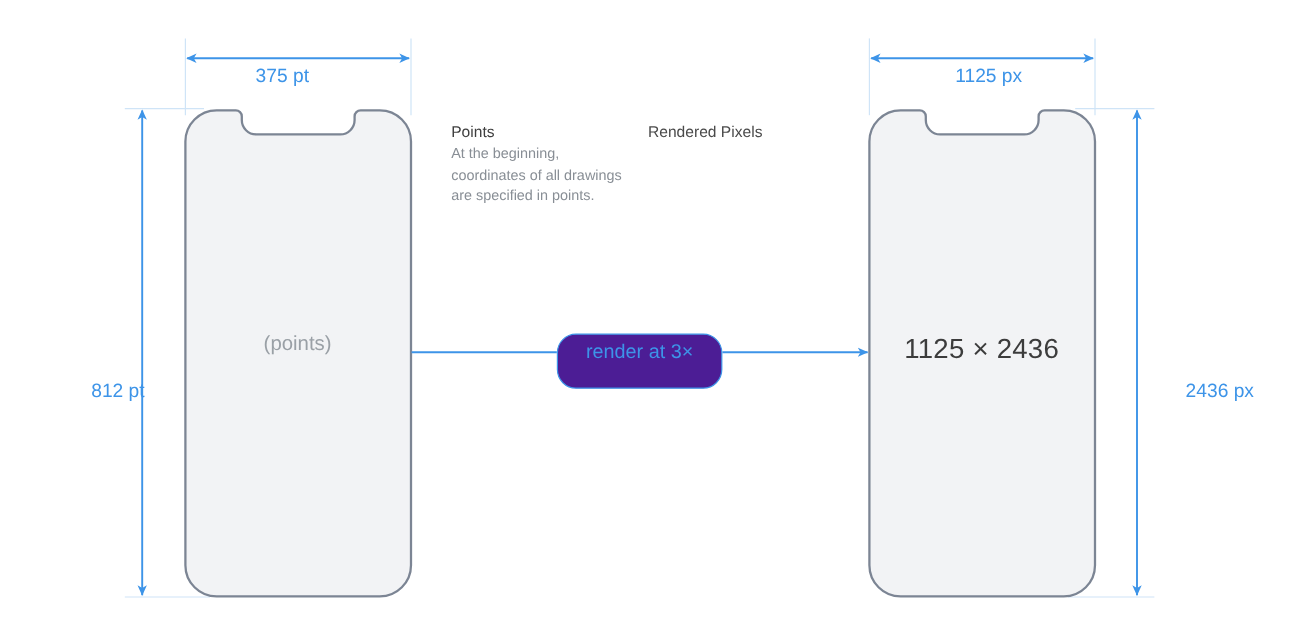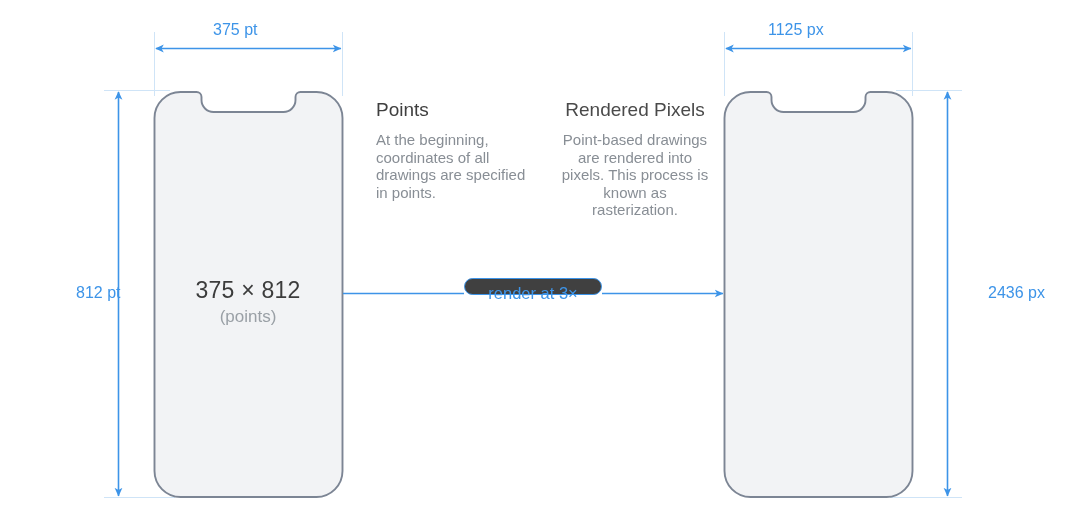--- a/index.html
+++ b/index.html
@@ -28,51 +28,52 @@
     height: 529px;
   }
 
   
   .dim-label {
     position: absolute;
     color: #3d94e8;
     font-size: 16px;
     line-height: 19px;
     white-space: nowrap;
+    margin-top: 34px;
   }
   #dim-top-left-label  { left: 213px; top: 20px; }
-  #dim-top-right-label { left: 768px; top: 20px; }
+  #dim-top-right-label { left: 796px; top: 20px; }
   #dim-left-label      { left: 76px;  top: 283px; }
   #dim-right-label     { left: 988px; top: 283px; }
 
   .desc-block {
     position: absolute;
     width: 150px;
   }
   .desc-title {
-    font-size: 19px;
+    font-size: 13px;
     line-height: 18px;
     color: #3f3f3f;
-    margin-bottom: 12px;
+    margin-bottom: 1px;
     white-space: nowrap;
   }
   .desc-body {
-    font-size: 15px;
+    font-size: 12px;
     line-height: 17.5px;
     color: #888e95;
   }
   #desc-points {
     left: 376px;
     top: 101px;
     text-align: left;
   }
   #desc-pixels {
-    left: 560px;
+    left: 540px;
     top: 101px;
-    text-align: center;
+    text-align: left;
   }
   #desc-pixels .desc-title { color: #4a4a4a; }
 
   
   .device-caption {
     position: absolute;
     width: 220px;
     text-align: center;
   }
   .device-size {
@@ -90,25 +91,25 @@
   }
   #caption-left  { left: 138px; top: 275px; }
   #caption-right { left: 708px; top: 275px; }
 
   
   #render-pill {
     position: absolute;
     left: 464px;
     top: 278px;
     width: 138px;
-    height: 17px;
+    height: 46px;
     box-sizing: border-box;
     border: 1.6px solid #3d94e8;
     border-radius: 16px;
-    background: #404040;
+    background: #4c1d95;
     color: #3d94e8;
     font-size: 16.5px;
     line-height: 28px;
     text-align: center;
     white-space: nowrap;
   }
 </style>
 </head>
 <body>
 
@@ -197,26 +198,25 @@
   <div class="dim-label" id="dim-left-label">812 pt</div>
   <div class="dim-label" id="dim-right-label">2436 px</div>
 
   <div class="desc-block" id="desc-points">
     <div class="desc-title">Points</div>
     <div class="desc-body">At the beginning, coordinates of all drawings are specified in points.</div>
   </div>
 
   <div class="desc-block" id="desc-pixels">
     <div class="desc-title">Rendered Pixels</div>
-    <div class="desc-body">Point-based drawings are rendered into pixels. This process is known as rasterization.</div>
   </div>
 
   <div class="device-caption" id="caption-left">
-    <div class="device-size">375 × 812</div>
     <div class="device-unit">(points)</div>
   </div>
 
   <div class="device-caption" id="caption-right">
+    <div class="device-size">1125 × 2436</div>
   </div>
 
   <div id="render-pill">render at 3×</div>
 
 </div>
 
 </body></html>

